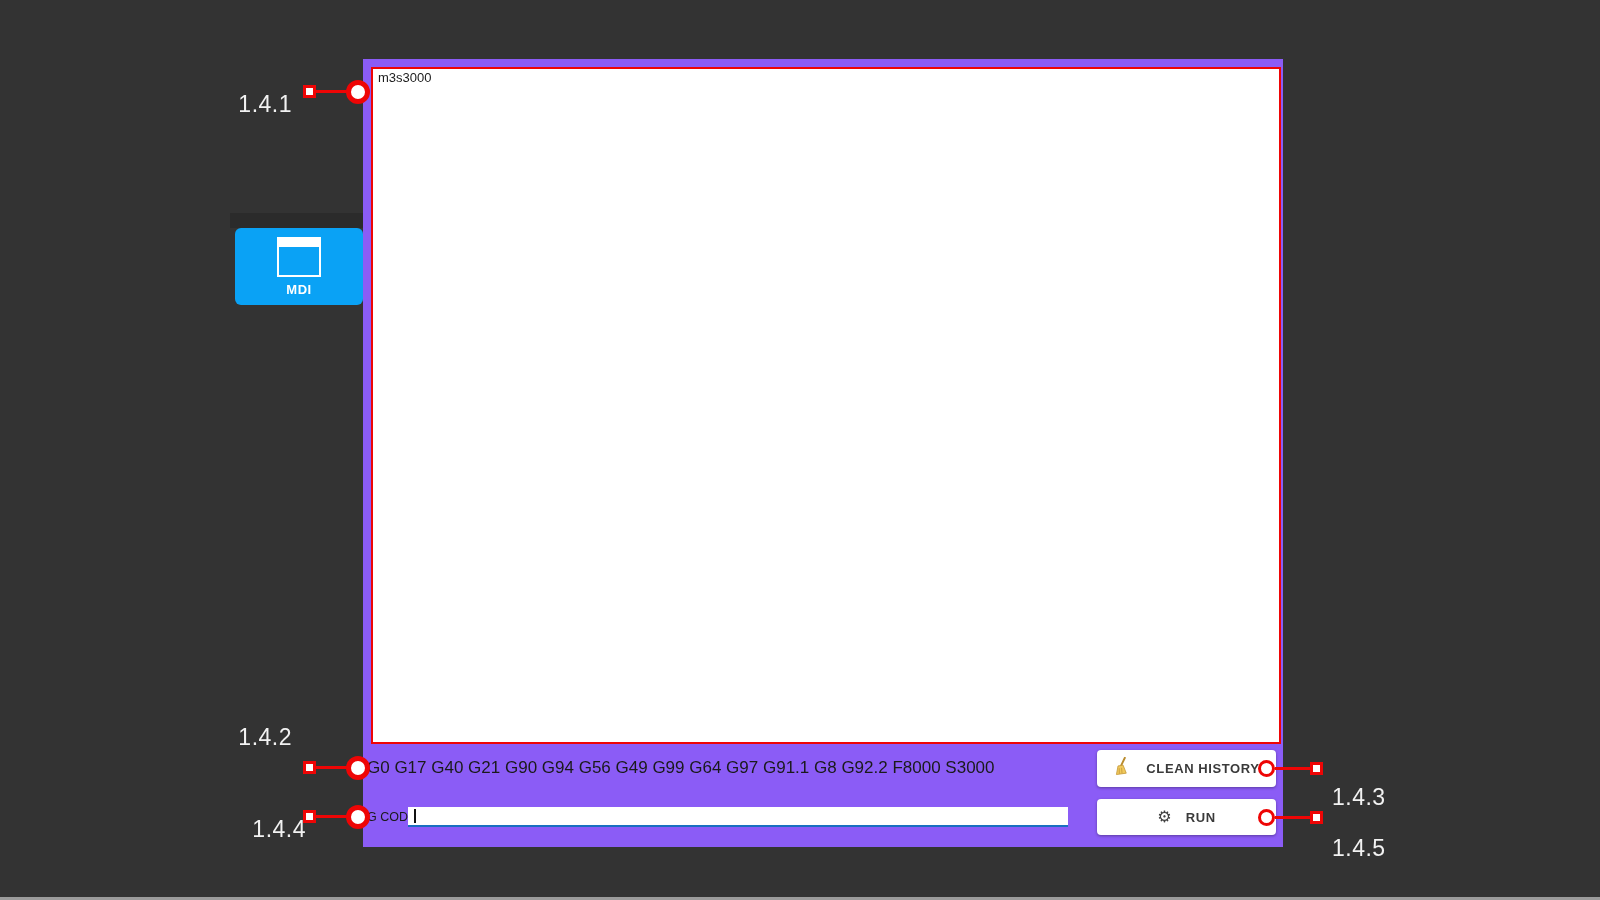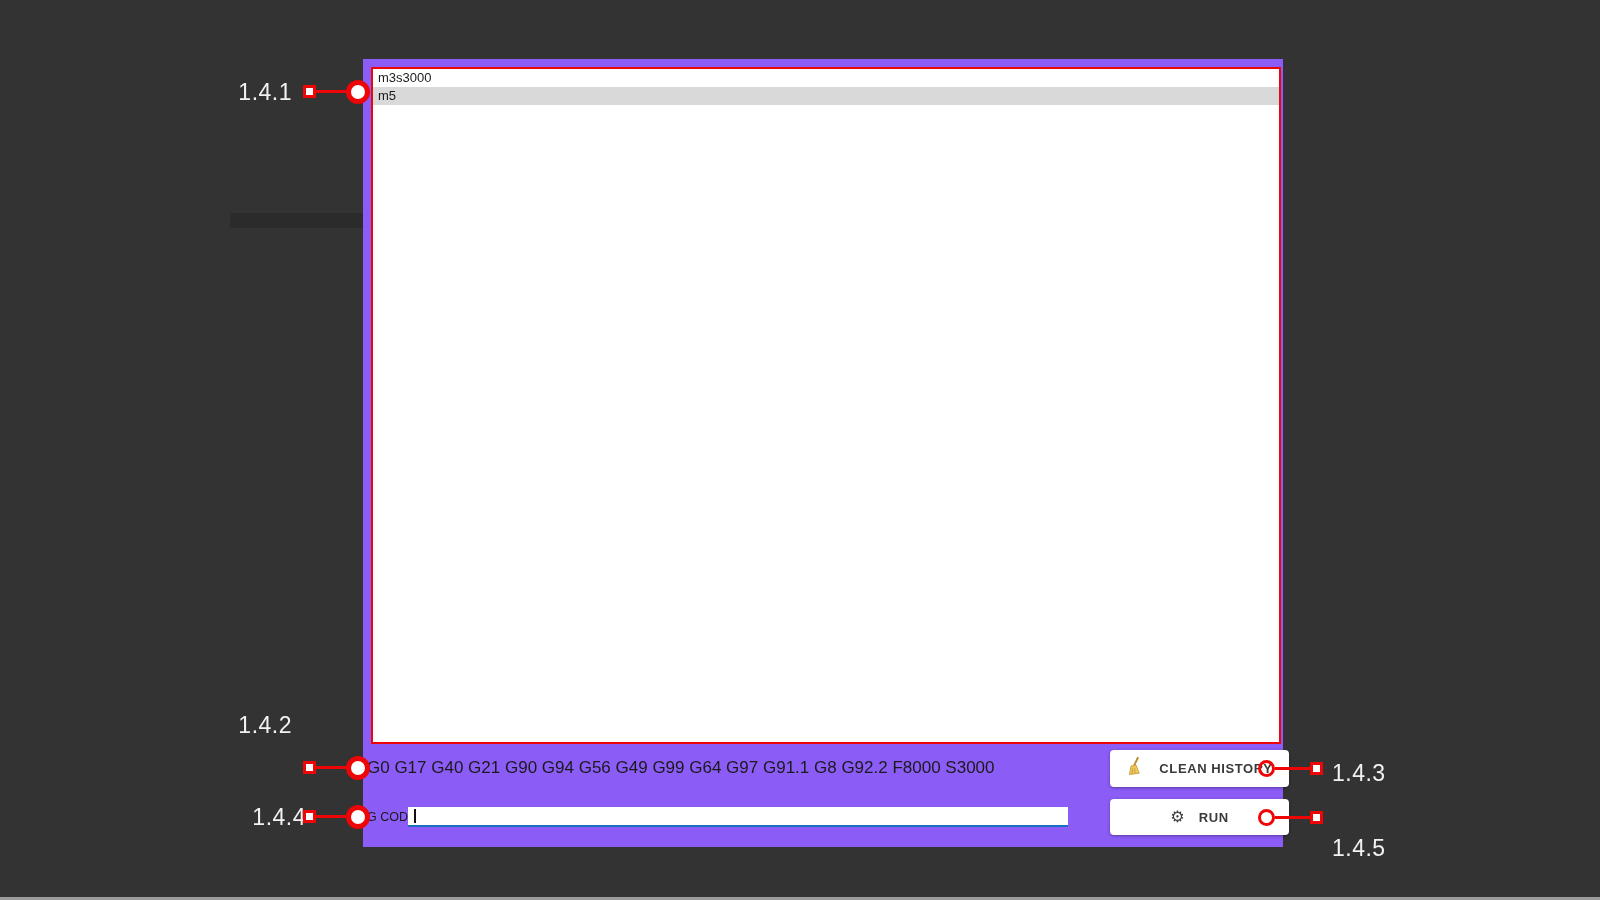--- a/index.html
+++ b/index.html
@@ -31,21 +31,21 @@
   .history-row.selected{background:#d9d9d9;}
 
   .status-line{
     position:absolute;left:4px;top:700px;height:17px;line-height:17px;
     font-size:17px;color:#1a1a1a;white-space:nowrap;
   }
 
   .btn{
     position:absolute;width:179px;background:#ffffff;border-radius:4px;
     box-shadow:0 1px 3px rgba(0,0,0,.35);cursor:pointer;
-    display:flex;align-items:center;justify-content:center;gap:14px;margin-left:13px;
+    display:flex;align-items:center;justify-content:center;gap:14px;
   }
   .btn-clean{left:734px;top:691px;height:37px;}
   .btn-run{left:734px;top:740px;height:36px;}
   .btn-label{font-size:13px;font-weight:600;color:#3a3a3a;letter-spacing:.6px;}
   .gear-glyph{font-family:"DejaVu Sans",sans-serif;font-size:16px;color:#424242;line-height:1;}
   .broom-svg{transform:rotate(-8deg);}
 
   .gcode-label{
     position:absolute;left:4px;top:750px;height:16px;line-height:16px;
     font-size:12.5px;color:#1a1a1a;white-space:nowrap;
@@ -58,44 +58,47 @@
     position:absolute;inset:0;border:none;outline:none;background:transparent;
     font-family:"Liberation Sans",sans-serif;font-size:13px;padding:0 4px;color:#111;
   }
   .caret{position:absolute;left:6px;top:2px;width:2px;height:14px;background:#111111;}
 
   
   .ann-label{
     position:absolute;height:26px;line-height:26px;color:#f2f2f2;
     font-size:23px;letter-spacing:.5px;
   }
-  .ann-label.right-align{text-align:right;}
+  .ann-label.right-align{text-align:right;margin-top:12px;}
   .ann-square{position:absolute;width:13px;height:13px;background:#ffffff;border:3px solid #ee0505;}
   .ann-line{position:absolute;height:3px;background:#ee0505;}
   .ann-circle-solid{
     position:absolute;width:24px;height:24px;border-radius:50%;
     background:#ffffff;border:5px solid #ee0505;
   }
   .ann-circle-hollow{
     position:absolute;width:17px;height:17px;border-radius:50%;
     background:transparent;border:3px solid #ee0505;
   }
 </style>
 </head>
 <body>
 
 <div class="screen">
 
   <div class="tab-rail"></div>
+  <div class="mdi-tab">
+    <div class="mdi-icon"></div>
+    <div class="mdi-label">MDI</div>
+  </div>
 
   <div class="widget">
 
     <div class="history-box">
       <div class="history-row">m3s3000</div>
-      <div class="history-row selected">m5</div>
     </div>
 
     <div class="status-line">G0 G17 G40 G21 G90 G94 G56 G49 G99 G64 G97 G91.1 G8 G92.2 F8000 S3000</div>
 
     <div class="btn btn-clean">
       <span>
         <svg class="broom-svg" width="19" height="19" viewBox="0 0 24 24">
           <line x1="16.5" y1="1.5" x2="10.5" y2="10.5" stroke="#b98c2f" stroke-width="2.4" stroke-linecap="round"></line>
           <path d="M6.5 10.5 L13 10.5 L15.5 21 L3 21 Z" fill="#f0c95c" stroke="#c79a3b" stroke-width="1"></path>
           <path d="M6.8 20.5 L7.6 13.5 M10.2 20.5 L10.6 13.5" stroke="#c79a3b" stroke-width="1" fill="none"></path>
@@ -123,21 +126,21 @@
   <div class="ann-circle-solid" style="left:346px;top:80px;"></div>
 
   <div class="ann-label right-align" style="left:218px;top:712px;width:74px;">1.4.2</div>
   <div class="ann-square" style="left:303px;top:761px;"></div>
   <div class="ann-line" style="left:316px;top:766px;width:32px;"></div>
   <div class="ann-circle-solid" style="left:346px;top:756px;"></div>
 
   <div class="ann-circle-hollow" style="left:1258px;top:760px;"></div>
   <div class="ann-line" style="left:1275px;top:767px;width:35px;"></div>
   <div class="ann-square" style="left:1310px;top:762px;"></div>
-  <div class="ann-label" style="left:1332px;top:760px;width:90px;">1.4.3</div>
+  <div class="ann-label" style="left:1332px;top:784px;width:90px;">1.4.3</div>
 
   <div class="ann-label right-align" style="left:232px;top:804px;width:74px;">1.4.4</div>
   <div class="ann-square" style="left:303px;top:810px;"></div>
   <div class="ann-line" style="left:316px;top:815px;width:32px;"></div>
   <div class="ann-circle-solid" style="left:346px;top:805px;"></div>
 
   <div class="ann-circle-hollow" style="left:1258px;top:809px;"></div>
   <div class="ann-line" style="left:1275px;top:816px;width:35px;"></div>
   <div class="ann-square" style="left:1310px;top:811px;"></div>
   <div class="ann-label" style="left:1332px;top:835px;width:90px;">1.4.5</div>

